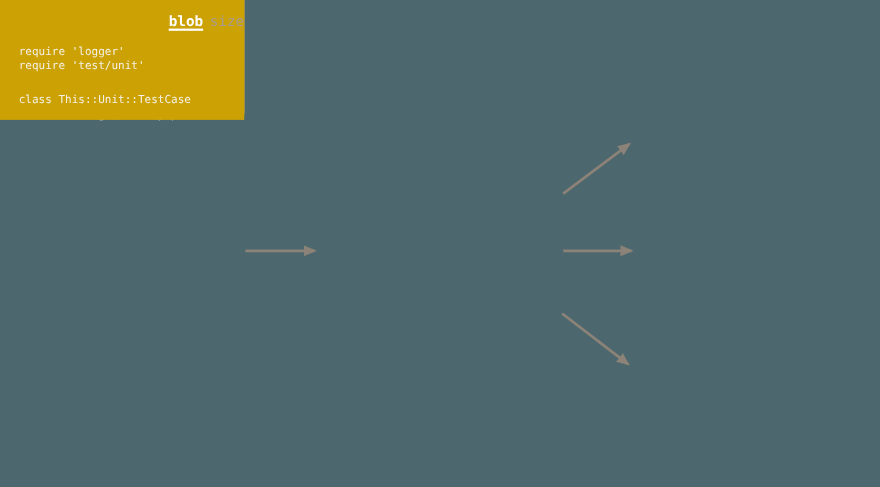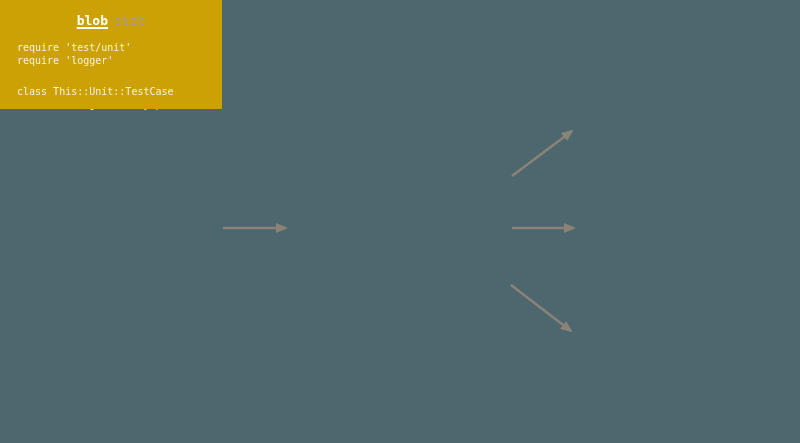--- a/index.html
+++ b/index.html
@@ -52,21 +52,21 @@
   
   .blob-box {
     left:578; width:222px;
     background: var(--blob-box, #cca104);
     box-sizing:border-box;
   }
   .blob1 { top:22;  height:106px; }
   .blob2 { top:180; height:103px; }
   .blob3 { top:334; height:109px; }
   .blob-header {
-    margin-top:13px; text-align:center; font-size:13px; line-height:16px;
+    margin-top:13px; text-align:right; font-size:13px; line-height:16px;
   }
   .blob-header .bk { font-weight:bold; color:#ffffff; text-decoration:underline; text-decoration-thickness:2px; text-underline-offset:2px; }
   .blob-header .bs { color: var(--blob-size, #a79d90); margin-left:6px; }
   .blob-content {
     margin-top:12px; padding-left:17px; padding-right:4px;
     font-size:10px; color: var(--blob-text, #f4f0e6);
   }
   .line { line-height:13px; min-height:13px; white-space:pre; }
   .line.empty { min-height:9px; height:9px; line-height:9px; }
 </style>
@@ -138,21 +138,21 @@
       <div class="line">Copyright (c) 2008 Scott Chacon</div>
       <div class="line empty"></div>
       <div class="line">Permission is hereby granted,</div>
       <div class="line">free of charge, to any person</div>
     </div>
   </div>
 
   <div class="box blob-box blob3">
     <div class="blob-header"><span class="bk">blob</span><span class="bs">size</span></div>
     <div class="blob-content">
+      <div class="line">require 'logger'</div>
       <div class="line">require 'test/unit'</div>
-      <div class="line">require 'logger'</div>
       <div class="line empty"></div>
       <div class="line empty"></div>
       <div class="line">class This::Unit::TestCase</div>
     </div>
   </div>
 
 </div>
 
 </body></html>

